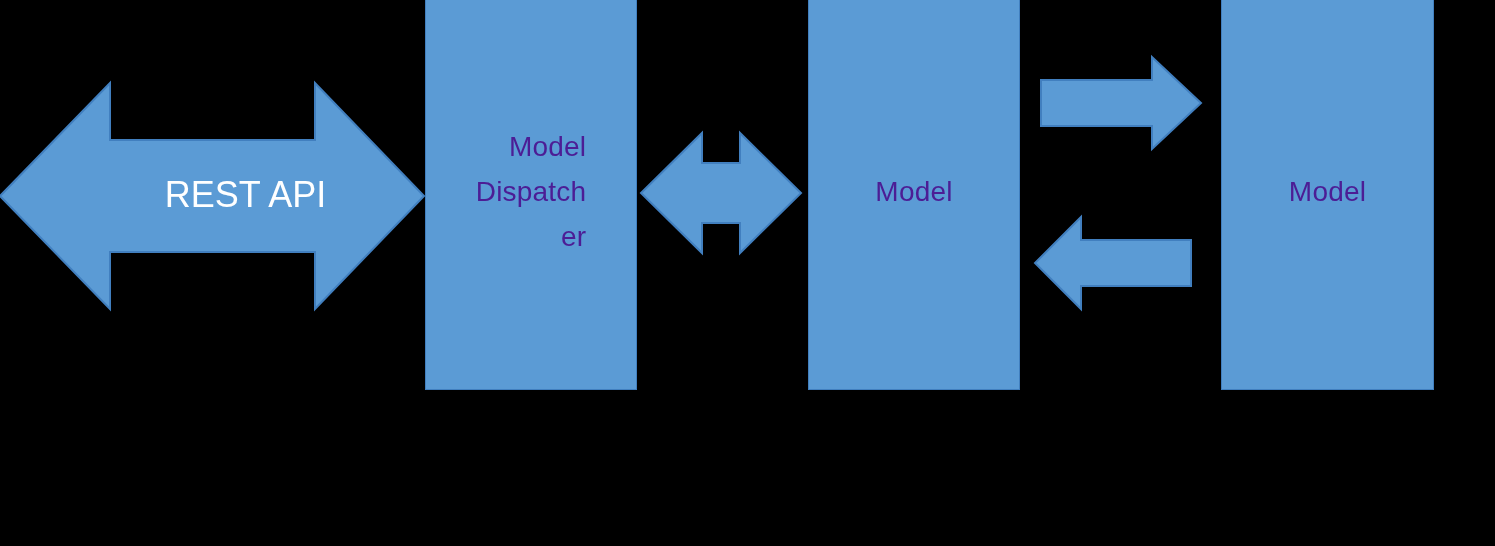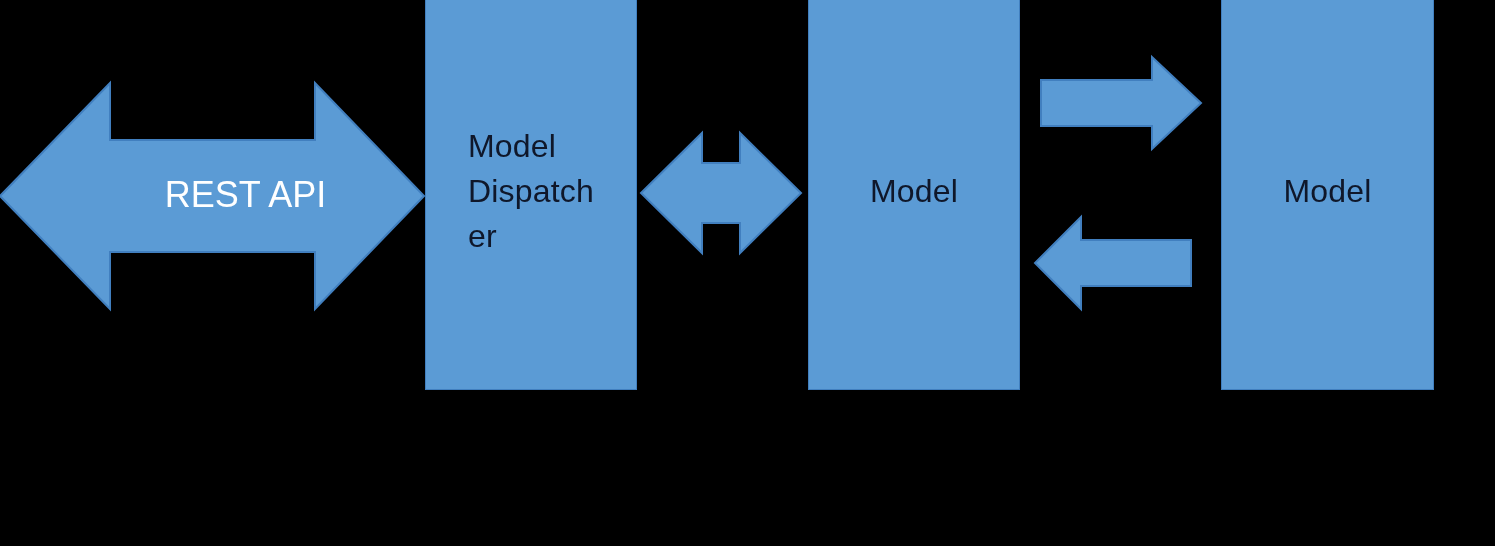--- a/index.html
+++ b/index.html
@@ -18,24 +18,24 @@
   .box {
     position: absolute;
     background: #5B9BD5;
     border: 1px solid #417FBF;
     box-sizing: border-box;
     display: flex;
     align-items: center;
     justify-content: center;
   }
   .box-label {
-    color: #0f172a;
-    font-size: 32px;
+    color: #4c1d95;
+    font-size: 28px;
     line-height: 45px;
-    text-align: left;
+    text-align: right;
     white-space: pre-line;
     letter-spacing: 0.2px;
   }
   .arrow-svg {
     position: absolute;
     display: block;
     overflow: visible;
   }
   .arrow-label {
     position: absolute;

